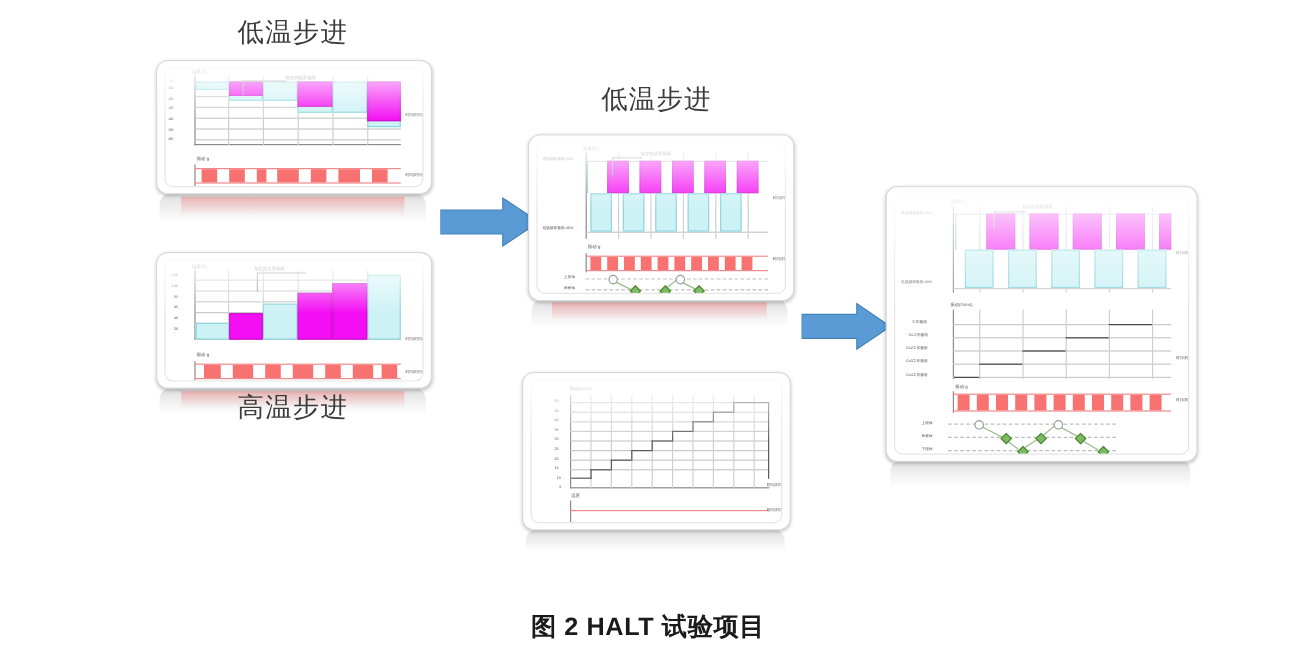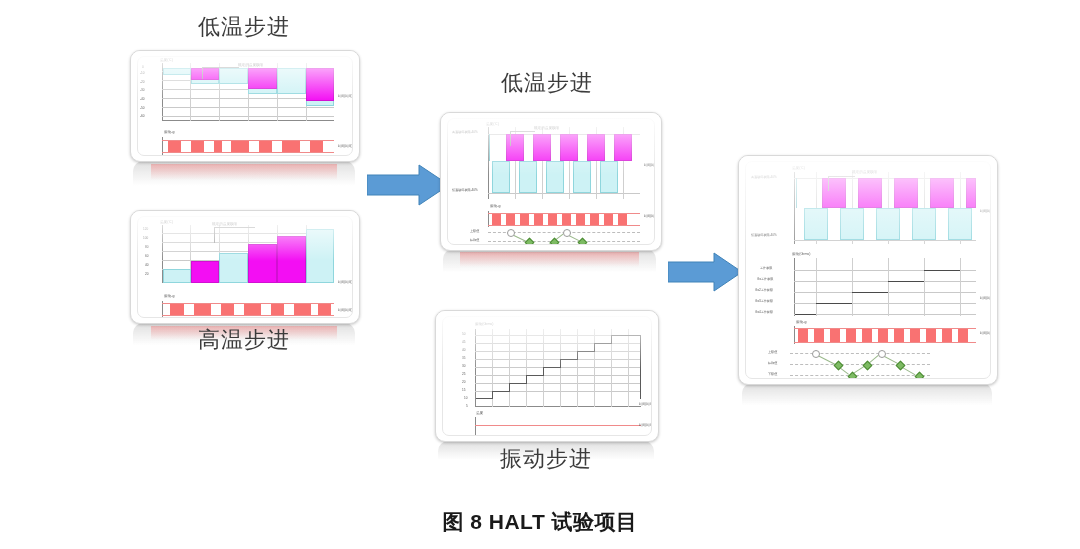--- a/index.html
+++ b/index.html
@@ -384,21 +384,20 @@
       <div class="plot" style="left:32px;top:100px;width:166px;height:18px;">
         <div class="axis-y" style="left:0;"></div>
         <div class="red-line" style="top:8px;"></div>
       </div>
       <div class="tiny t4" style="left:33px;top:94px;">温度</div>
       <div class="tiny" style="left:196px;top:107px;">时间(时间)</div>
     </div>
     <div class="sheen"></div>
   </div>
 
-  <div class="panel-title" style="left:435px;top:444px;width:222px;">振动步进</div>
 
   <div class="arrow" style="left:668px;top:251px;">
     <svg width="76" height="42" viewBox="0 0 76 42">
       <polygon points="0,11 46,11 46,2 74,21 46,40 46,31 0,31" fill="#5b9bd5" stroke="#4083b8" stroke-width="1"></polygon>
     </svg>
   </div>
 
 
   <div class="reflect" style="left:742px;top:383px;width:250px;height:36px;"></div>
 
@@ -498,15 +497,15 @@
         <div class="vg-node" style="left:107px;top:10px;"></div>
         <div class="vg-node" style="left:126px;top:21px;"></div>
       </div>
       <div class="tiny" style="left:22px;top:189px;">上限值</div>
       <div class="tiny" style="left:22px;top:200px;">标称值</div>
       <div class="tiny" style="left:22px;top:211px;">下限值</div>
     </div>
     <div class="sheen"></div>
   </div>
 
-  <div class="caption" style="left:0;top:508px;">图 8 HALT 试验项目</div>
+  <div class="caption" style="left:0;top:508px;">图 2 HALT 试验项目</div>
 
 </div>
 
 </body></html>

